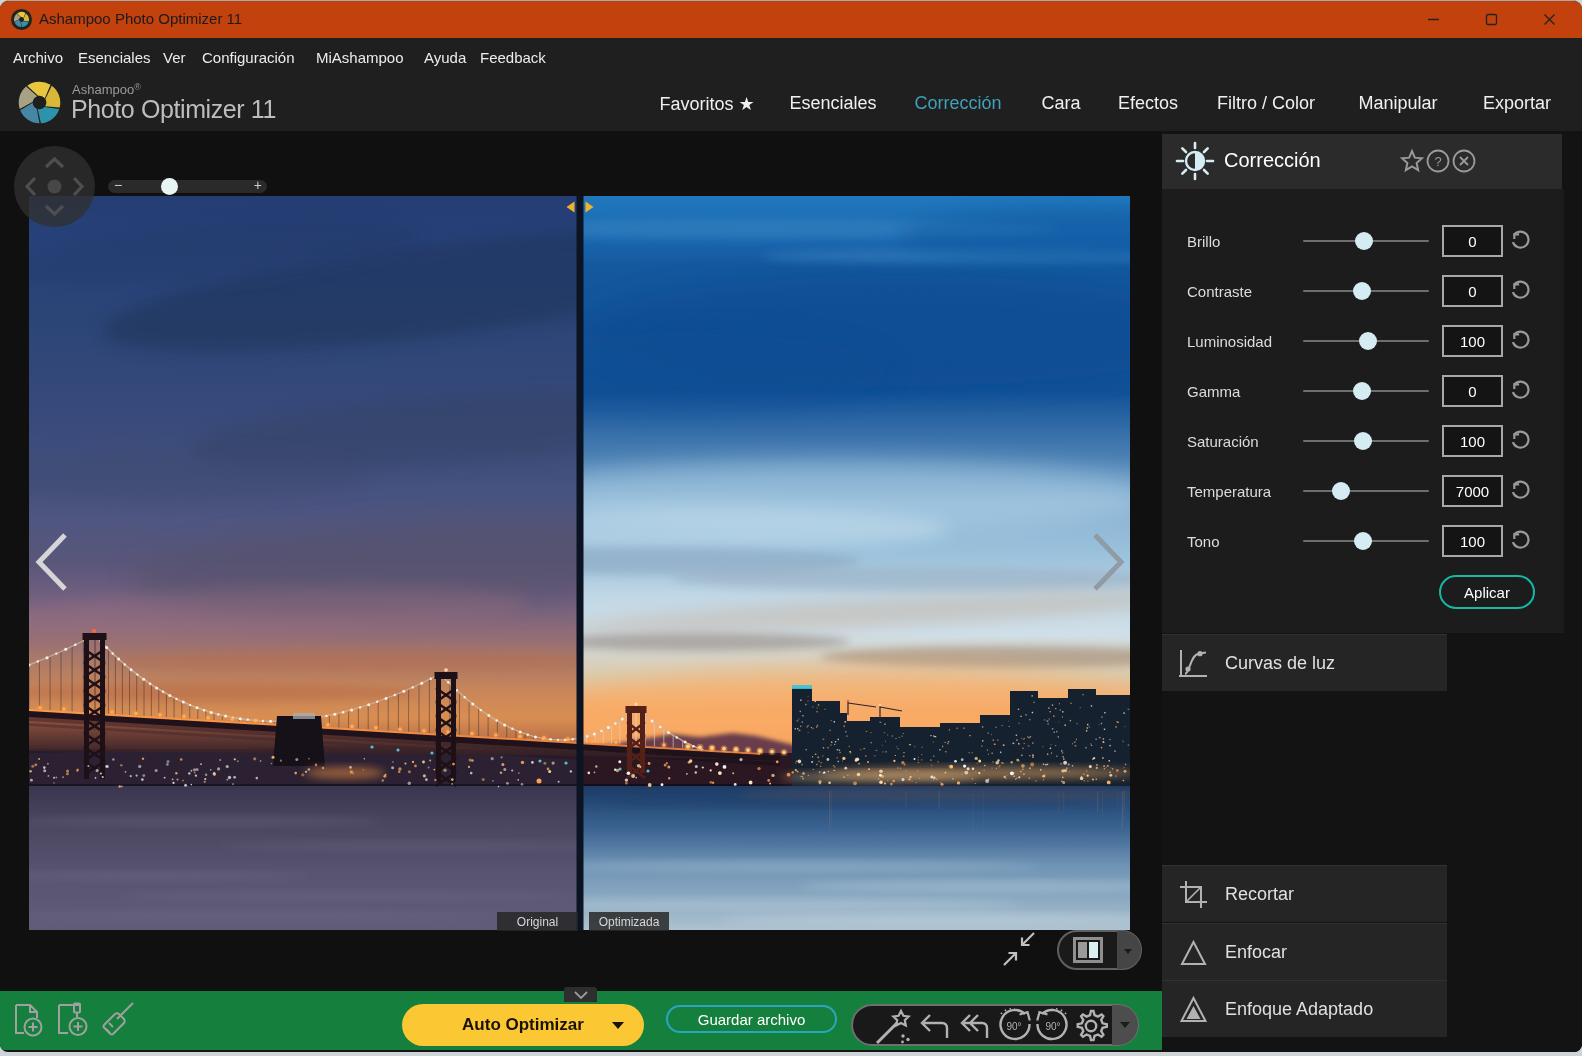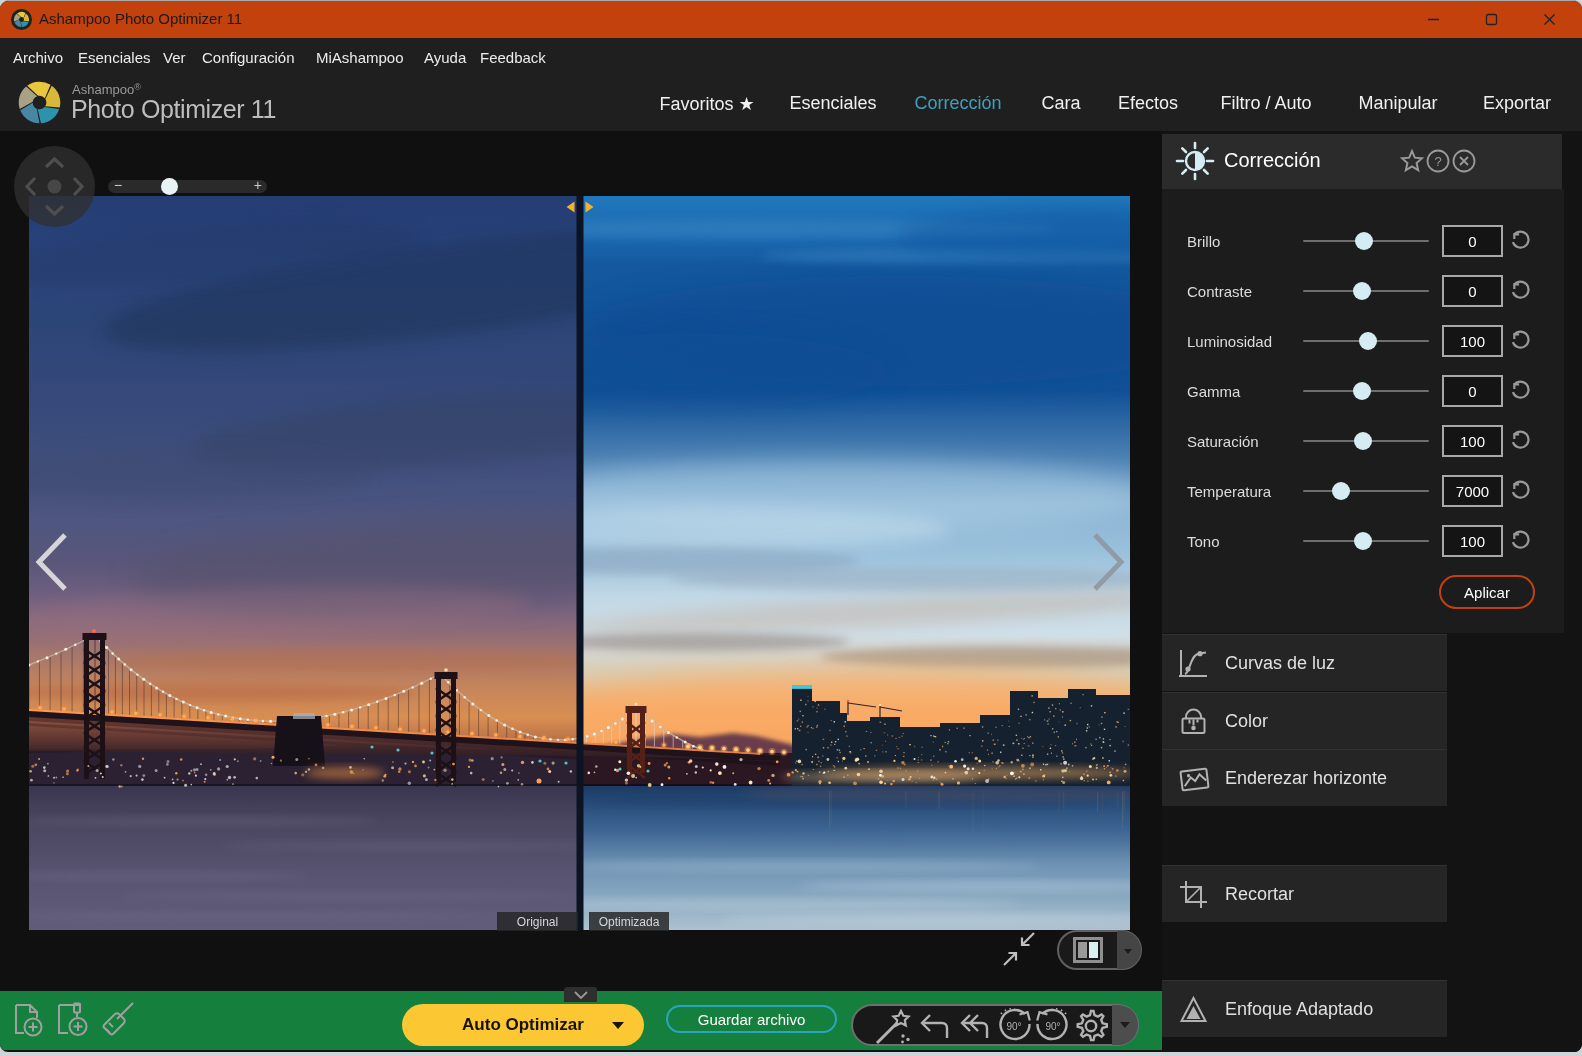--- a/index.html
+++ b/index.html
@@ -15,21 +15,21 @@
 .nav{position:absolute;top:55px;font-size:18px;color:#f0f0f0;white-space:nowrap;transform:translateX(-50%)}
 #canvas{position:absolute;left:0;top:130px;width:1162px;height:860px;background:#101010}
 #rpanel{position:absolute;left:1162px;top:130px;width:420px;height:922px;background:#131313}
 #phead{position:absolute;left:0;top:3px;width:400px;height:55px;background:#2b2b2b}
 #pbody{position:absolute;left:0;top:58px;width:402px;height:444px;background:#1c1c1c}
 .slbl{position:absolute;left:25px;font-size:15px;color:#dcdcdc;transform:translateY(-50%)}
 .track{position:absolute;left:141px;width:126px;height:2px;background:#6e6e6e;border-radius:1px;transform:translateY(-50%)}
 .thumb{position:absolute;width:18px;height:18px;border-radius:50%;background:#d5ecf2;transform:translate(-50%,-50%)}
 .vbox{position:absolute;left:280px;width:61px;height:32px;background:#141414;border:2px solid #a8a8a8;color:#fff;font-size:15px;display:flex;align-items:center;justify-content:center;transform:translateY(-50%)}
 .rsticon{position:absolute;left:347px;transform:translateY(-50%);height:24px}
-#aplicar{position:absolute;left:277px;top:444px;width:96px;height:34px;border:2px solid #c2410c;border-radius:18px;color:#fff;font-size:15px;display:flex;align-items:center;justify-content:center}
+#aplicar{position:absolute;left:277px;top:444px;width:96px;height:34px;border:2px solid #14b8a6;border-radius:18px;color:#fff;font-size:15px;display:flex;align-items:center;justify-content:center}
 .trow{position:absolute;left:0;width:285px;height:57px;background:#252525;border-top:1px solid #323232}
 .ticon{position:absolute;left:16px;top:13px}
 .ttext{position:absolute;left:63px;top:50%;transform:translateY(-50%);font-size:18px;color:#e0e0e0;white-space:nowrap}
 #bottombar{position:absolute;left:0;top:990px;width:1162px;height:59px;background:#15803d}
 #autoopt{position:absolute;left:402px;top:13px;width:242px;height:42px;background:#fbc733;border-radius:21px;color:#181208;font-size:17px;font-weight:bold;display:flex;align-items:center;justify-content:center}
 #autoopt .car{position:absolute;right:20px;top:18px;width:0;height:0;border-left:6px solid transparent;border-right:6px solid transparent;border-top:7px solid #1a1408}
 #guardar{position:absolute;left:666px;top:14px;width:171px;height:28px;border:2px solid #2aa5c0;border-radius:20px;color:#fff;font-size:15px;display:flex;align-items:center;justify-content:center}
 #toolpill{position:absolute;left:851px;top:13px;width:288px;height:42px;border:2px solid #6f6f6f;border-radius:21px;background:#191919}
 #toolpill .cap{position:absolute;right:-1px;top:-1px;width:26px;height:40px;background:#4d4d4d;border-radius:0 20px 20px 0}
 #toolpill .cap .car{position:absolute;left:8px;top:17px;width:0;height:0;border-left:5px solid transparent;border-right:5px solid transparent;border-top:6px solid #1c1c1c}
@@ -90,21 +90,21 @@
           <path d="M-21.87,7.11 A23,23 0 0,1 -14.78,-17.62 L-2.57,-7.05 A7.5,7.5 0 0,0 -7.46,-0.78 Z" fill="#a9a183"></path>
         </svg>
       </div>
 <div class="ash">Ashampoo<span style="font-size:9px;vertical-align:4px">®</span></div>
 <div class="pon">Photo Optimizer 11</div>
 <div class="nav" style="left:707px;color:#f0f0f0">Favoritos ★</div>
 <div class="nav" style="left:833px;color:#f0f0f0">Esenciales</div>
 <div class="nav" style="left:958px;color:#3fa0ba">Corrección</div>
 <div class="nav" style="left:1061px;color:#f0f0f0">Cara</div>
 <div class="nav" style="left:1148px;color:#f0f0f0">Efectos</div>
-<div class="nav" style="left:1266px;color:#f0f0f0">Filtro / Auto</div>
+<div class="nav" style="left:1266px;color:#f0f0f0">Filtro / Color</div>
 <div class="nav" style="left:1398px;color:#f0f0f0">Manipular</div>
 <div class="nav" style="left:1517px;color:#f0f0f0">Exportar</div>
 </div>
 <div id="canvas"></div>
 <svg style="position:absolute;left:0;top:0" width="1582" height="1056" viewBox="0 0 1582 1056">
       <defs>
 <linearGradient id="skyL" x1="0" y1="195" x2="0" y2="785" gradientUnits="userSpaceOnUse">
 <stop offset="0" stop-color="#243d73"></stop>
           <stop offset="0.11" stop-color="#2a447d"></stop>
 <stop offset="0.21" stop-color="#2c4577"></stop>
@@ -1319,50 +1319,35 @@
         <div class="ticon"><svg width="31" height="31" viewBox="0 0 31 31">
             <g fill="none" stroke="#b2b2b2" stroke-width="2">
               <path d="M3 2 L3 28 M1 28 L29 28"></path>
               <path d="M7 26 C 12 25 12 8 20 6 C 23 5.4 25 5 28 4.6"></path>
               <circle cx="10" cy="21" r="1.6" fill="#b2b2b2"></circle>
               <circle cx="22" cy="5.7" r="1.6" fill="#b2b2b2"></circle>
             </g>
           </svg></div>
         <div class="ttext">Curvas de luz</div>
       </div>
-<div class="trow" style="top:561px">
-        <div class="ticon"><svg width="31" height="31" viewBox="0 0 31 31">
-            <g fill="none" stroke="#b2b2b2" stroke-width="2">
-              <path d="M8 12.5 L8 11 A 7.5 7.5 0 0 1 23 11 L23 12.5"></path>
-              <rect x="4.5" y="12.5" width="22" height="14.5" rx="1.5"></rect>
-              <path d="M11.5 13.5 L11.5 17.5 M15.5 13.5 L15.5 19.5 M19.5 13.5 L19.5 16.5"></path>
-              <circle cx="15.5" cy="22" r="1.3" fill="#b2b2b2"></circle>
-            </g>
-          </svg></div>
-        <div class="ttext">Color</div>
-      </div>
-<div class="trow" style="top:618px">
-        <div class="ticon"><svg width="33" height="33" viewBox="0 0 33 33">
-            <g fill="none" stroke="#b2b2b2" stroke-width="2">
-              <rect x="3.5" y="7" width="26" height="19" rx="1.5" transform="rotate(-7 16.5 16.5)"></rect>
-              <path d="M6 22 L13 14 L17 18 L22 12 L28 19" transform="rotate(-7 16.5 16.5)"></path>
-              <circle cx="11" cy="12" r="1.6" fill="#b2b2b2" stroke="none" transform="rotate(-7 16.5 16.5)"></circle>
-            </g>
-          </svg></div>
-        <div class="ttext">Enderezar horizonte</div>
-      </div>
 <div class="trow" style="top:734px">
         <div class="ticon"><svg width="31" height="31" viewBox="0 0 31 31">
             <g fill="none" stroke="#b2b2b2" stroke-width="2">
               <path d="M8 2 L8 23 L29 23"></path>
               <path d="M2 8 L23 8 L23 29"></path>
               <path d="M8 23 L23 8" stroke-width="1.6"></path>
             </g>
           </svg></div>
         <div class="ttext">Recortar</div>
+      </div>
+<div class="trow" style="top:792px">
+        <div class="ticon"><svg width="31" height="31" viewBox="0 0 31 31">
+            <path d="M15.5 5 L27 27 L4 27 Z" fill="none" stroke="#b2b2b2" stroke-width="2"></path>
+          </svg></div>
+        <div class="ttext">Enfocar</div>
       </div>
 <div class="trow" style="top:849px">
         <div class="ticon"><svg width="31" height="31" viewBox="0 0 31 31">
             <path d="M15.5 4 L27.5 27 L3.5 27 Z" fill="none" stroke="#b2b2b2" stroke-width="2"></path>
             <path d="M15.5 12 L22.5 25 L8.5 25 Z" fill="#b2b2b2"></path>
           </svg></div>
         <div class="ttext">Enfoque Adaptado</div>
       </div>
 </div>
 <div id="bottombar">

